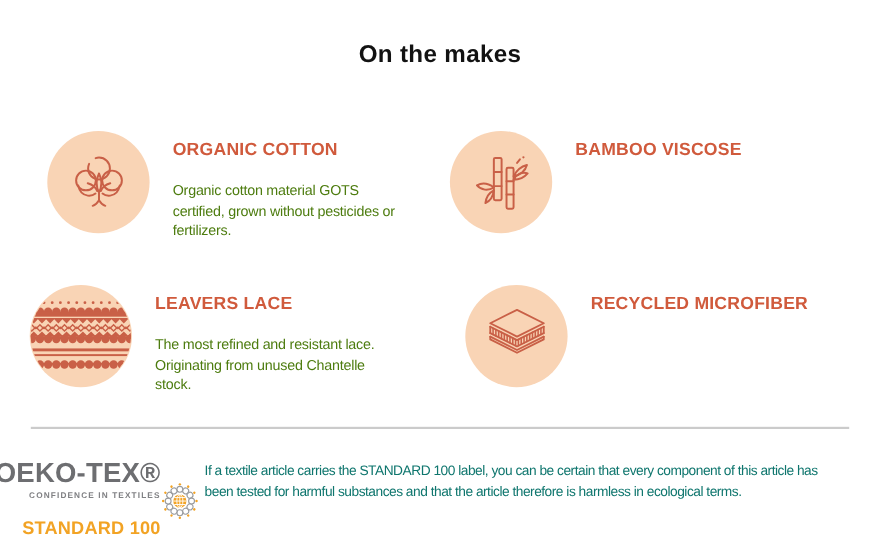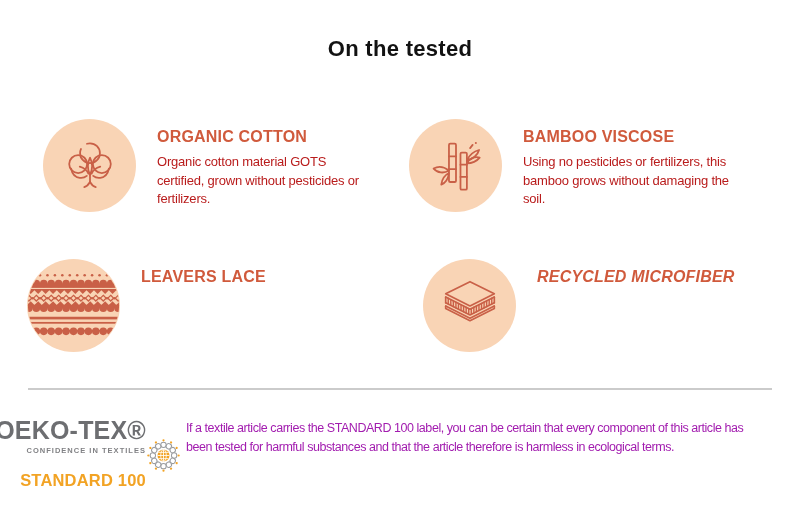--- a/index.html
+++ b/index.html
@@ -8,54 +8,54 @@
 
   .page-title {
     position:absolute; top:36px; left:0; width:800px; text-align:center;
     font-size:22px; font-weight:700; color:#121212; letter-spacing:.3px;
   }
 
   .feature { position:absolute; display:flex;justify-content:space-between; }
   .f1 { left:43px;  top:119px; }
   .f2 { left:409px; top:119px; }
   .f3 { left:27px;  top:259px; }
-  .f4 { left:423px; top:259px;font-style:italic; }
+  .f4 { left:423px; top:259px; }
 
   .badge {
     width:93px; height:93px; border-radius:50%; background:#f9d4b5;
     flex:none; display:flex; align-items:center; justify-content:center; overflow:hidden;
   }
   .badge svg.inner { width:64px; height:64px; }
   .badge svg.full  { width:93px; height:93px; }
 
   .ftext { margin-left:21px; padding-top:9px; }
   .f-title { font-size:16px; font-weight:700; color:#d05a3c; letter-spacing:.2px; }
-  .f-desc  { margin-top:7px; font-size:13px; line-height:18.5px; color:#b91c1c; letter-spacing:-.2px; }
+  .f-desc  { margin-top:18px; font-size:13px; line-height:18.5px; color:#4d7c0f; letter-spacing:-.2px; }
   .f1 .f-desc, .f3 .f-desc { width:204px; }
   .f2 .f-desc, .f4 .f-desc { width:226px; }
 
   .divider { position:absolute; left:28px; top:388px; width:744px; height:0; border-top:2px solid #cbcbcb; }
 
   .oeko { position:absolute; right:654px; top:416px; text-align:right; white-space:nowrap; }
   .oeko-brand    { font-size:25px; font-weight:700; color:#6d6e71; letter-spacing:.2px; }
   .oeko-tagline  { font-size:7.5px; font-weight:700; color:#808184; letter-spacing:1.02px; margin-top:1px; }
   .oeko-standard { font-size:16.5px; font-weight:700; color:#f2a324; letter-spacing:.2px; margin-top:16px; }
   .oeko-flower   { position:absolute; left:145px; top:437px; width:37px; height:37px; }
 
   .cert-text {
     position:absolute; left:186px; top:419px; width:584px;
-    font-size:12.5px; line-height:19px; letter-spacing:-.45px; color:#a21caf;
+    font-size:12.5px; line-height:19px; letter-spacing:-.45px; color:#0f766e;
   }
 </style>
 </head>
 <body>
 
 <div class="page">
 
-  <div class="page-title">On the tested</div>
+  <div class="page-title">On the makes</div>
 
   <div class="feature f1">
     <div class="badge">
       <svg class="inner" viewBox="0 0 100 100" fill="none" stroke="#c96047" stroke-width="2.8" stroke-linecap="round" stroke-linejoin="round">
         <circle cx="50" cy="30" r="15.5" pathLength="100" stroke-dasharray="87 13" stroke-dashoffset="30"></circle>
         <circle cx="31.5" cy="47" r="14"></circle>
         <circle cx="68.5" cy="47" r="14"></circle>
         <path d="M 20.5,54 C 22,62 27,67.5 34,68.5 C 38,69 42,68 45,65.5"></path>
         <path d="M 79.5,54 C 78,62 73,67.5 66,68.5 C 62,69 58,68 55,65.5"></path>
         <path d="M 50,37 C 45.5,46 45.5,55 50,64 C 54.5,55 54.5,46 50,37 Z"></path>
@@ -84,21 +84,20 @@
         <path d="M 39,57 C 31,51 22,50 15,54 C 21,61 31,62 39,57 Z"></path>
         <path d="M 39,61 C 33,64 28,71 27,79 C 34,76 38,69 39,61 Z"></path>
         <path d="M 67,41 C 71,33 78,27 86,25 C 84,33 76,40 67,41 Z"></path>
         <path d="M 67,46 C 74,46 82,43 87,37 C 79,34 70,39 67,46 Z"></path>
         <path d="M 72,22 L 76,17"></path>
         <circle cx="81" cy="14" r="1.6" fill="#c96047" stroke="none"></circle>
       </svg>
     </div>
     <div class="ftext">
       <div class="f-title">BAMBOO VISCOSE</div>
-      <div class="f-desc">Using no pesticides or fertilizers, this bamboo grows without damaging the soil.</div>
     </div>
   </div>
 
   <div class="feature f3">
     <div class="badge">
       <svg class="full" viewBox="0 0 95 95">
         <defs>
           <clipPath id="laceclip">
               <circle cx="47.5" cy="47.5" r="46.5"></circle>
             </clipPath>
@@ -147,20 +146,21 @@
           <use href="#scrow" y="50.3"></use>
           <rect x="0" y="59" width="95" height="2.7"></rect>
           <rect x="0" y="64.3" width="95" height="1.8"></rect>
           <rect x="0" y="72.5" width="95" height="1.4"></rect>
           <use href="#scrow" y="73.9"></use>
         </g>
       </svg>
     </div>
     <div class="ftext">
       <div class="f-title">LEAVERS LACE</div>
+      <div class="f-desc">The most refined and resistant lace. Originating from unused Chantelle stock.</div>
     </div>
   </div>
 
   <div class="feature f4">
     <div class="badge">
       <svg class="inner" viewBox="0 0 100 100" fill="none" stroke="#c96047" stroke-width="2.6" stroke-linecap="round" stroke-linejoin="round">
         <path d="M 50,12 L 88,31 L 50,50 L 12,31 Z"></path>
         <path d="M 12,36 L 50,55 L 88,36"></path>
         <path d="M 12,45 L 50,64 L 88,45"></path>
         <line x1="12" y1="36" x2="12" y2="45"></line>

